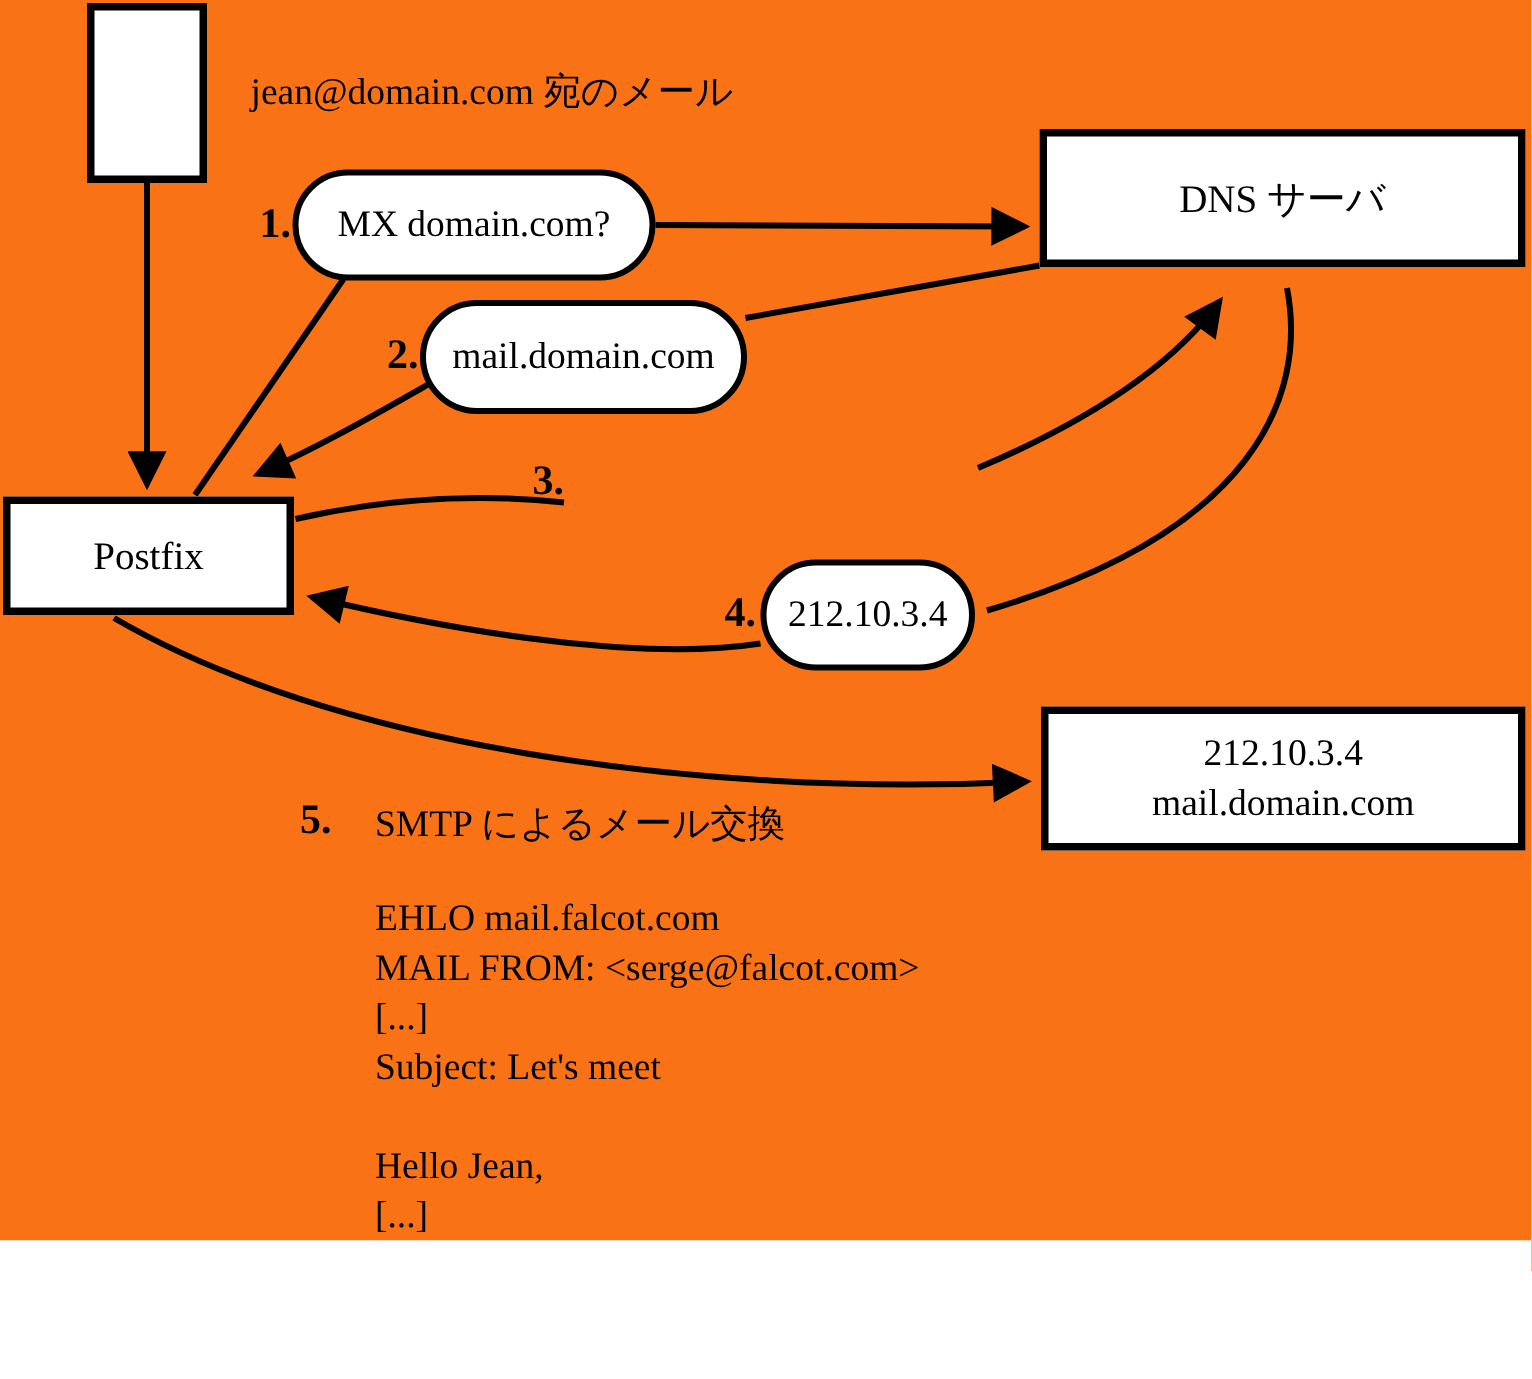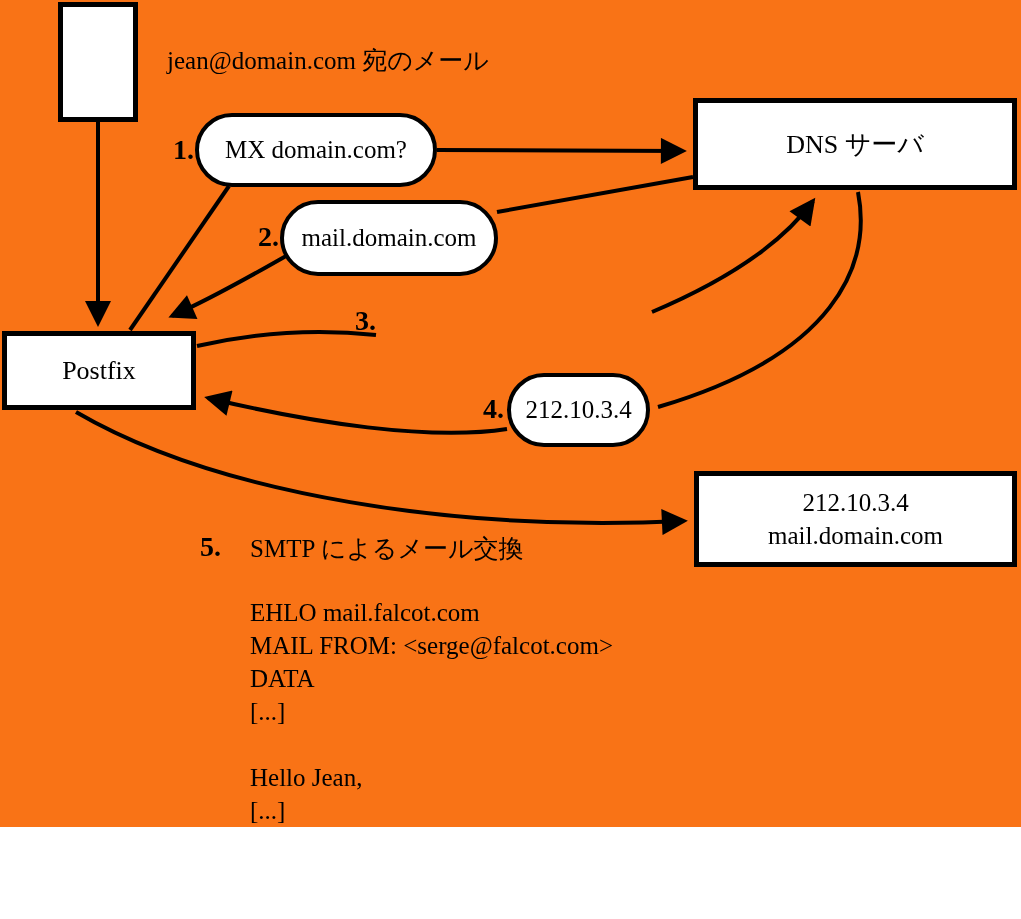--- a/index.html
+++ b/index.html
@@ -68,21 +68,21 @@
   }
   .smtp-line {
     font-size: 25px;
     height: 33px;
     line-height: 33px;
     white-space: pre;
   }
   
   .user-box   { left: 58px;  top: 2px;   width: 80px;  height: 120px; }
   .postfix-box{ left: 2px;   top: 331px; width: 194px; height: 79px;  }
-  .dns-box    { left: 693px; top: 98px;  width: 324px; height: 92px;  }
+  .dns-box    { left: 693px; top: 86px;  width: 324px; height: 92px;  }
   .mail-box   { left: 694px; top: 471px; width: 323px; height: 96px;  }
   
   .pill-1 { left: 195px; top: 113px; width: 242px; height: 74px; align-items: center; }
   .pill-2 { left: 280px; top: 200px; width: 218px; height: 76px; }
   .pill-3 { left: 377px; top: 287px; width: 275px; height: 73px; }
   .pill-4 { left: 507px; top: 373px; width: 143px; height: 74px; }
   
   .num-1 { left: 150px; top: 134px; width: 44px; }
   .num-2 { left: 235px; top: 221px; width: 44px; }
   .num-3 { left: 332px; top: 305px; width: 44px; }
@@ -150,21 +150,21 @@
   <div class="pill pill-4">
     <span>212.10.3.4</span>
   </div>
 
   <div class="stepnum num-5">5.</div>
   <div class="floating-label step5-label">SMTP によるメール交換</div>
 
   <div class="smtp-block">
     <div class="smtp-line">EHLO mail.falcot.com</div>
     <div class="smtp-line">MAIL FROM: &lt;serge@falcot.com&gt;</div>
-    <div class="smtp-line">DATA</div>
     <div class="smtp-line">[...]</div>
+    <div class="smtp-line">Subject: Let's meet</div>
     <div class="smtp-line"></div>
     <div class="smtp-line">Hello Jean,</div>
     <div class="smtp-line">[...]</div>
     <div class="smtp-line">.</div>
   </div>
 
 </div>
 
 </body></html>

